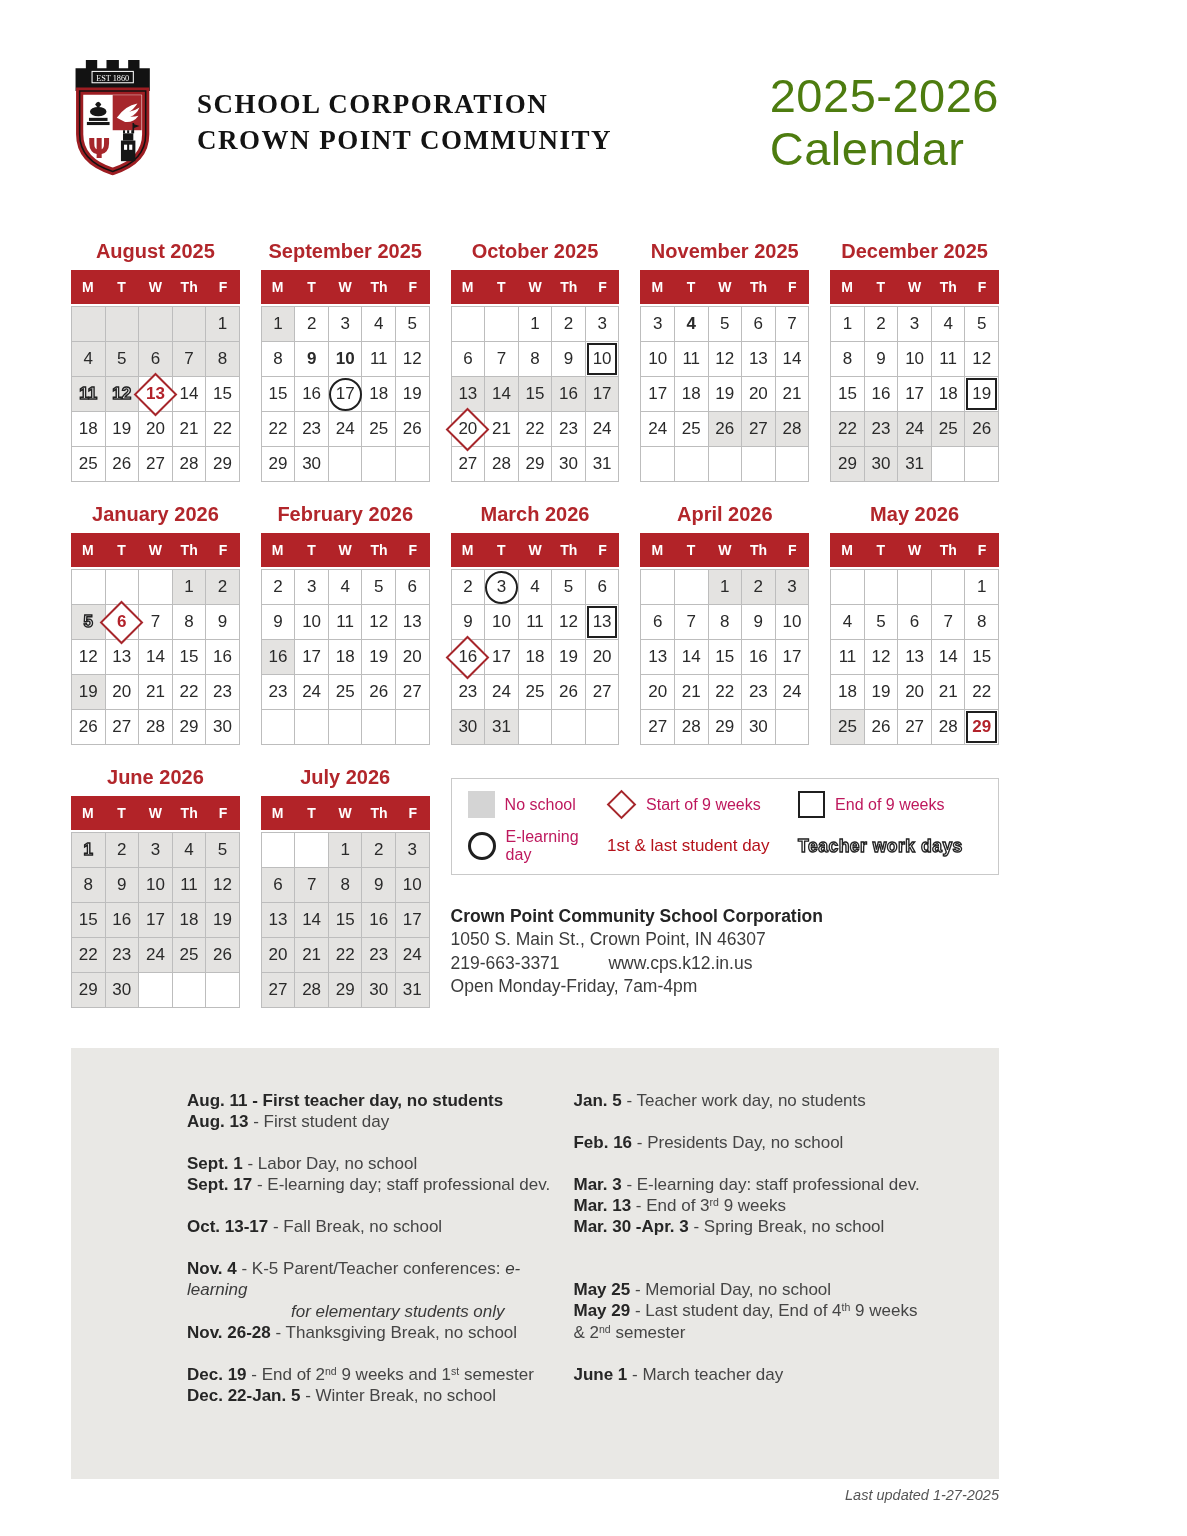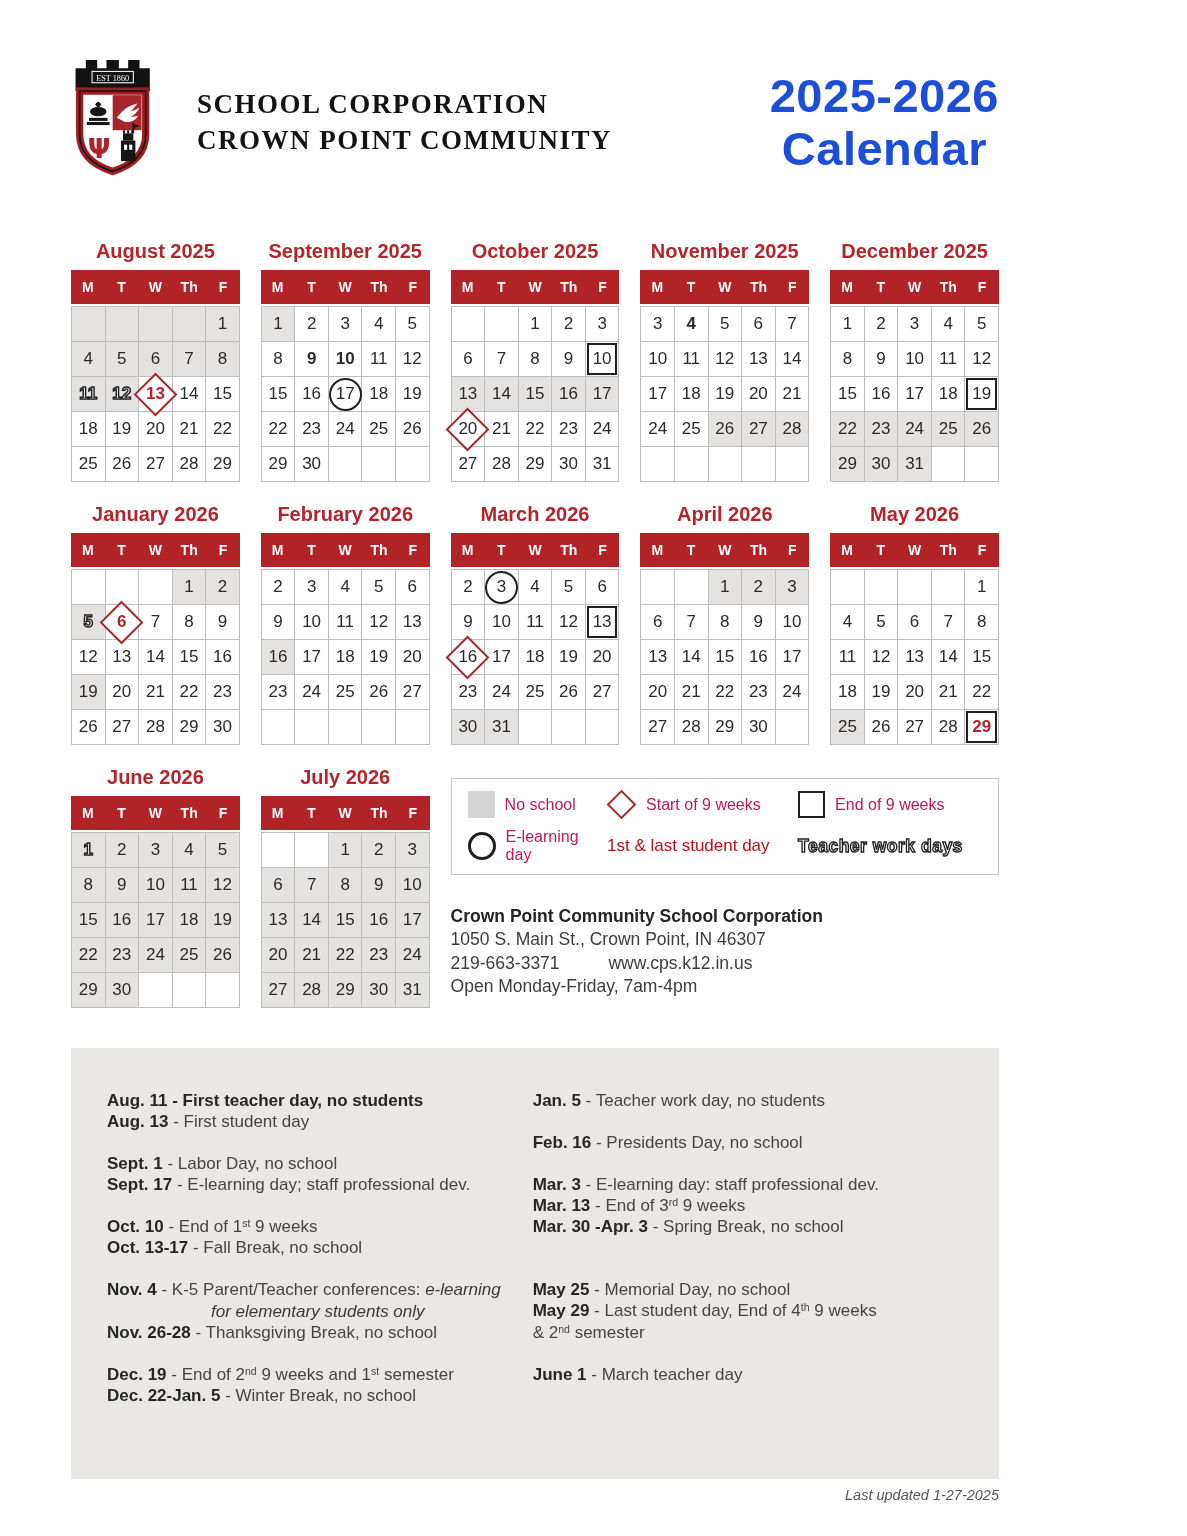--- a/index.html
+++ b/index.html
@@ -4,21 +4,21 @@
 <style>
   * { margin:0; padding:0; box-sizing:border-box; }
   html,body { background:#ffffff; }
   body { font-family:"Liberation Sans", sans-serif; color:#222; }
   .page { position:relative; width:1069px; min-height:1536px; background:#fff; padding:58px 70px 20px 71px; }
 
   
   .hdr { display:flex; align-items:center; }
   .crest { width:104px; height:130px; flex:0 0 auto; }
   .school-name { margin-left:22px; font-family:"Liberation Serif", serif; font-size:27px; font-weight:600; letter-spacing:1.5px; color:#131313; line-height:1.32; }
-  .year-title { margin-left:auto; text-align:center; color:#1d4ed8; font-weight:700; font-size:47px; line-height:1.12; letter-spacing:0.5px; }
+  .year-title { margin-left:auto; text-align:left; color:#4d7c0f; font-weight:400; font-size:47px; line-height:1.12; letter-spacing:0.5px; }
 
   
   #calGrid { display:grid; grid-template-columns:repeat(5,1fr); column-gap:19px; row-gap:26px; margin-top:52px;gap:21px; }
   .month {}
   .mtitle { text-align:center; color:#b2262b; font-weight:700; font-size:20px; margin-bottom:7px; }
   .dhead { display:grid; grid-template-columns:repeat(5,1fr); background:#b22328; color:#fff; height:34px; align-items:center; text-align:center; font-weight:700; font-size:14px; }
   .mgrid { display:grid; grid-template-columns:repeat(5,1fr); margin-top:2px; border-left:1px solid #bdbdbd; border-top:1px solid #bdbdbd; }
   .dc { position:relative; height:35px; border-right:1px solid #bdbdbd; border-bottom:1px solid #bdbdbd; display:flex; align-items:center; justify-content:center; background:#fff; }
   .dc .dn { position:relative; z-index:3; font-size:17px; color:#2a2a2a; }
   .dc.ns { background:#e4e3e1; }
@@ -39,21 +39,21 @@
   .sw-box { width:27px; height:27px; border:2.5px solid #1f1f1f; }
   .sw-circle { width:28px; height:28px; border:3px solid #1f1f1f; border-radius:50%; }
   .lred { color:#b5121b; font-weight:400; font-size:17px; }
   .loutline { color:#fff; font-weight:800; font-size:17.5px; -webkit-text-stroke:1.3px #222; text-shadow:0 0 1px #222; letter-spacing:0.5px; }
 
   .contact { margin-top:30px; font-size:17.5px; color:#3c3c3c; line-height:1.33; }
   .contact .cname { font-weight:700; color:#242424; }
   .contact .cphone { margin-right:44px; }
 
   
-  .datespanel { margin-top:40px; background:#e9e8e5; padding:42px 60px 52px 36px; display:flex; }
+  .datespanel { margin-top:40px; background:#e9e8e5; padding:42px 60px 52px 116px; display:flex; }
   .dcol { flex:0 0 49%; }
   .dcol.right { flex:1; padding-left:18px; }
   .dgroup { margin-bottom:21px; }
   .dgroup.extra-gap { margin-top:42px; }
   .dline { font-size:17px; line-height:1.24; color:#454545; }
   .dline.indent { padding-left:104px; }
   .pb { font-weight:700; color:#262626; }
   .pi { font-style:italic; font-weight:400; color:#3a3a3a; }
   .psup { font-size:0.62em; vertical-align:0.5em; }
 
@@ -1192,21 +1192,20 @@
     <div class="dcol left" id="datesLeft">
         <div class="dgroup">
           <div class="dline"><span class="pb">Aug. 11</span><span class="pb"> - First teacher day, no students</span></div>
           <div class="dline"><span class="pb">Aug. 13</span><span> - First student day</span></div>
         </div>
         <div class="dgroup">
           <div class="dline"><span class="pb">Sept. 1</span><span> - Labor Day, no school</span></div>
           <div class="dline"><span class="pb">Sept. 17</span><span> - E-learning day; staff professional dev.</span></div>
         </div>
         <div class="dgroup">
-          <div class="dline"><span class="pb">Oct. 10</span><span> - End of 1</span><span class="psup">st</span><span> 9 weeks</span></div>
           <div class="dline"><span class="pb">Oct. 13-17</span><span> - Fall Break, no school</span></div>
         </div>
         <div class="dgroup">
           <div class="dline"><span class="pb">Nov. 4</span><span> - K-5 Parent/Teacher conferences: </span><span class="pb pi">e-learning</span></div>
           <div class="dline indent"><span class="pb pi">for elementary students only</span></div>
           <div class="dline"><span class="pb">Nov. 26-28</span><span> - Thanksgiving Break, no school</span></div>
         </div>
         <div class="dgroup">
           <div class="dline"><span class="pb">Dec. 19</span><span> - End of 2</span><span class="psup">nd</span><span> 9 weeks and 1</span><span class="psup">st</span><span> semester</span></div>
           <div class="dline"><span class="pb">Dec. 22-Jan. 5</span><span> - Winter Break, no school</span></div>

